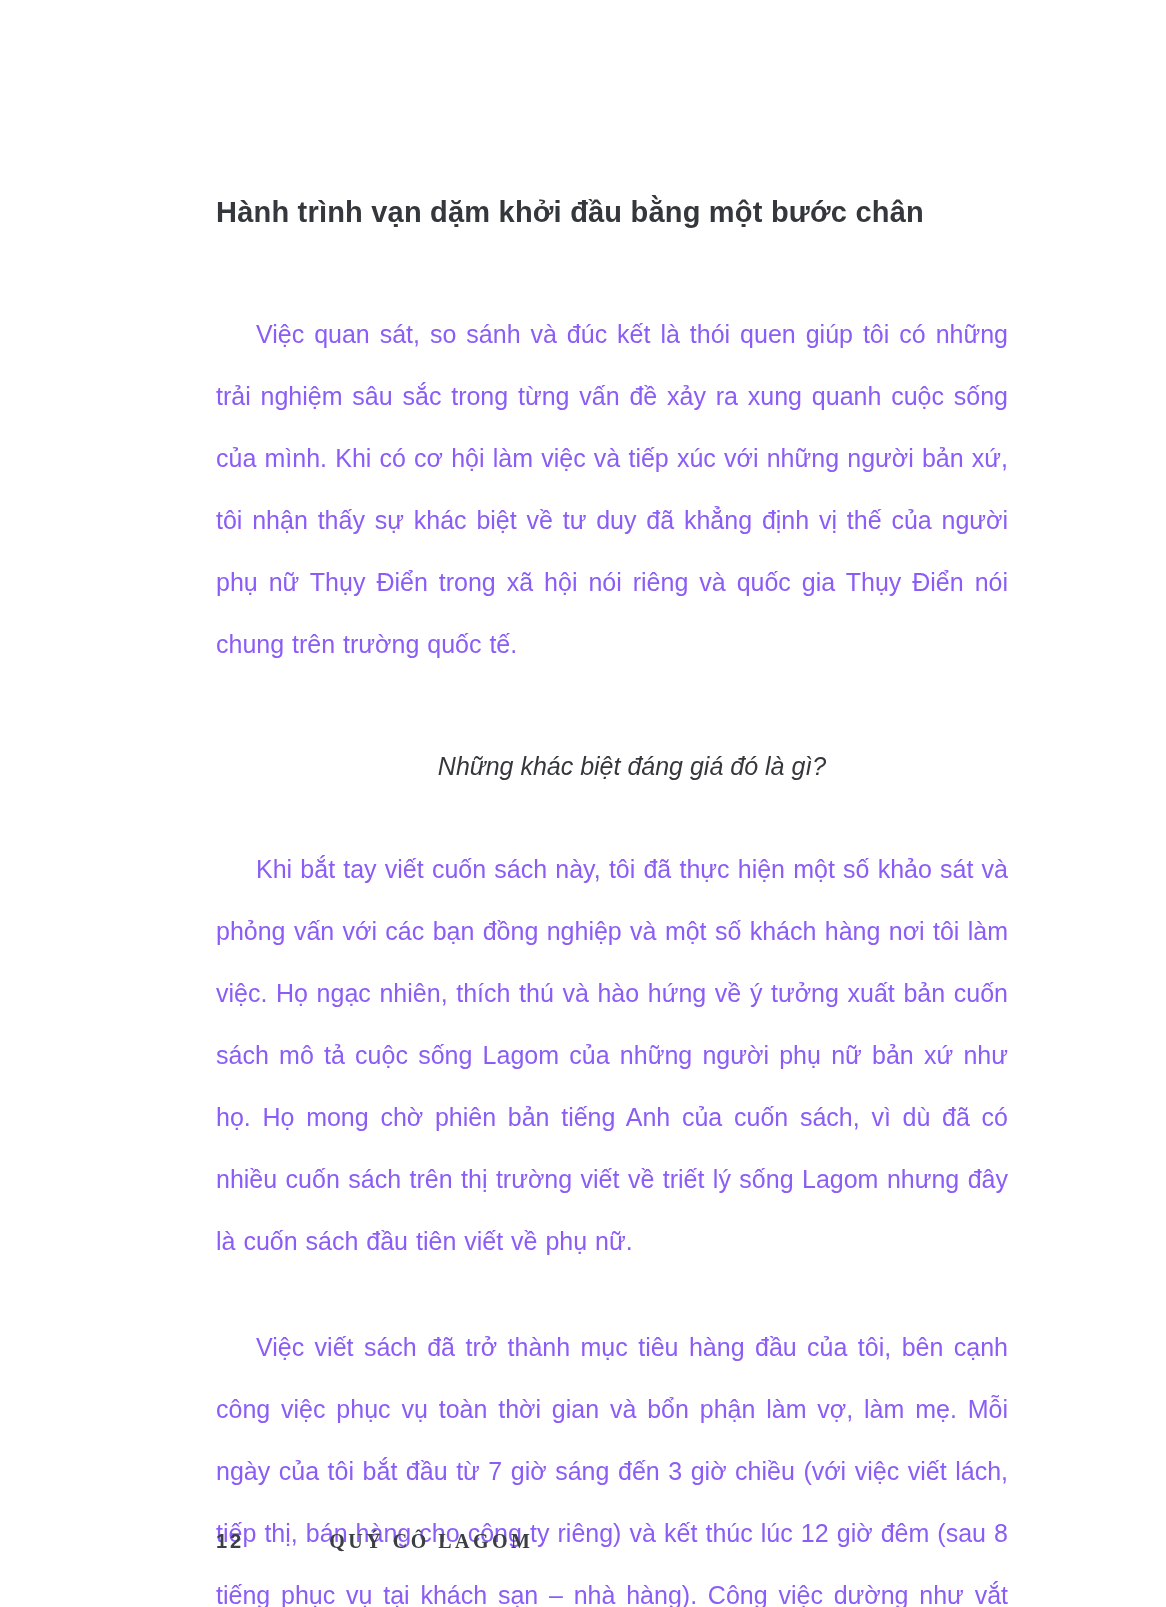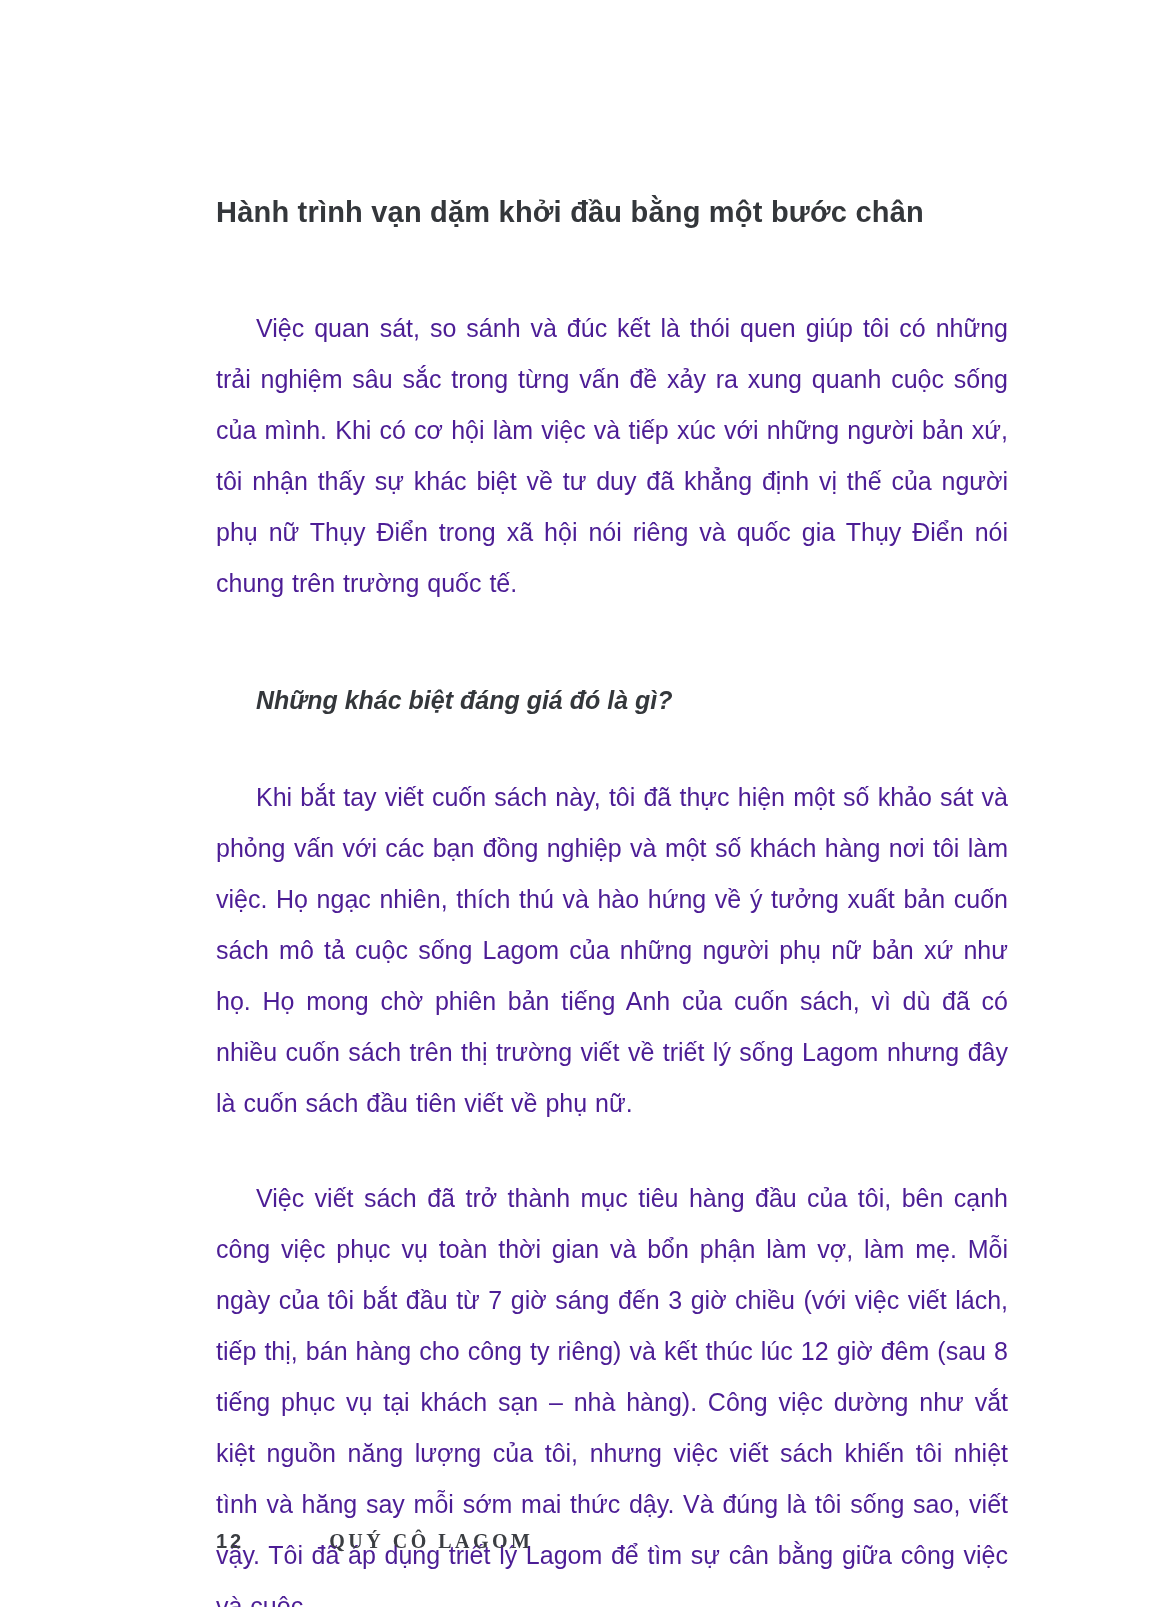--- a/index.html
+++ b/index.html
@@ -26,35 +26,36 @@
     padding-top: 145px;
     font-size: 29px;
     line-height: 38px;
     font-weight: bold;
     color: #34373b;
     letter-spacing: 0.2px;
     margin-bottom: 40px;
   }
   p.body-para {
     font-size: 25px;
-    line-height: 51px;
+    line-height: 62px;
     text-align: justify;
     text-indent: 40px;
-    color: #4c1d95;
+    color: #8b5cf6;
     margin: 0 0 12px 0;
     word-spacing: 1px;
   }
   h2.section-subheading {
     font-size: 25px;
     line-height: 51px;
-    font-weight: bold;
+    font-weight: normal;
     font-style: italic;
     color: #34373b;
     text-indent: 40px;
     margin: 34px 0 14px 0;
+    text-align: center;
   }
   .page-footer {
     position: absolute;
     left: 152px;
     top: 1466px;
     display: flex;
     align-items: flex-end;
     color: #3b3e42;
   }
   .page-number {

